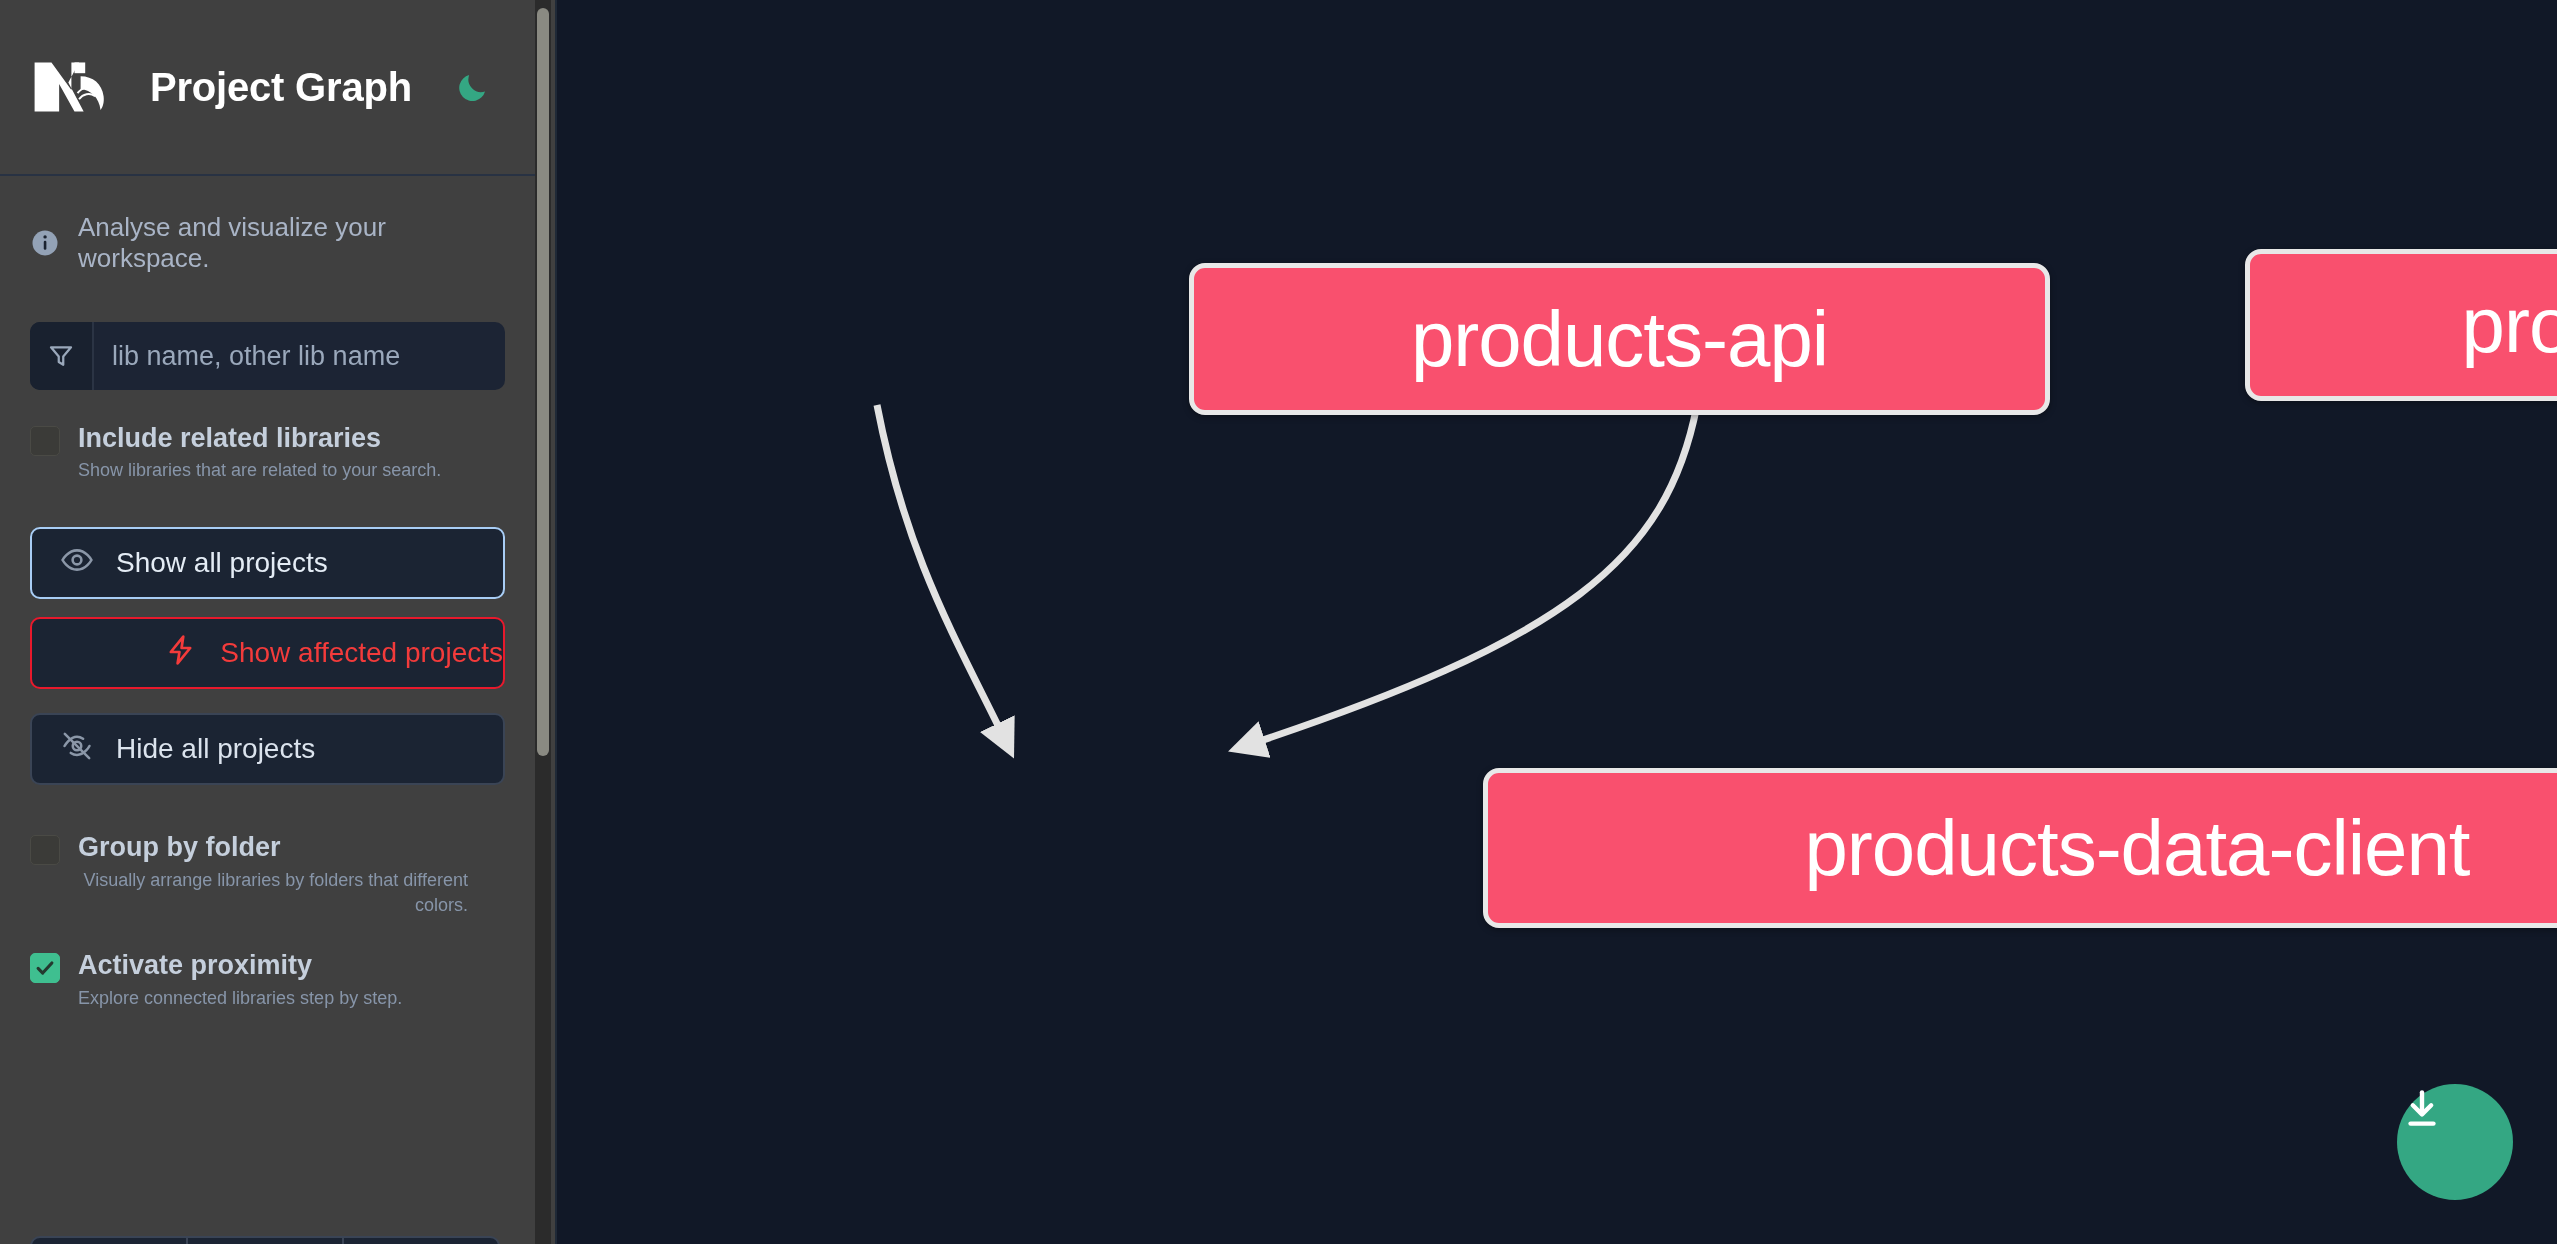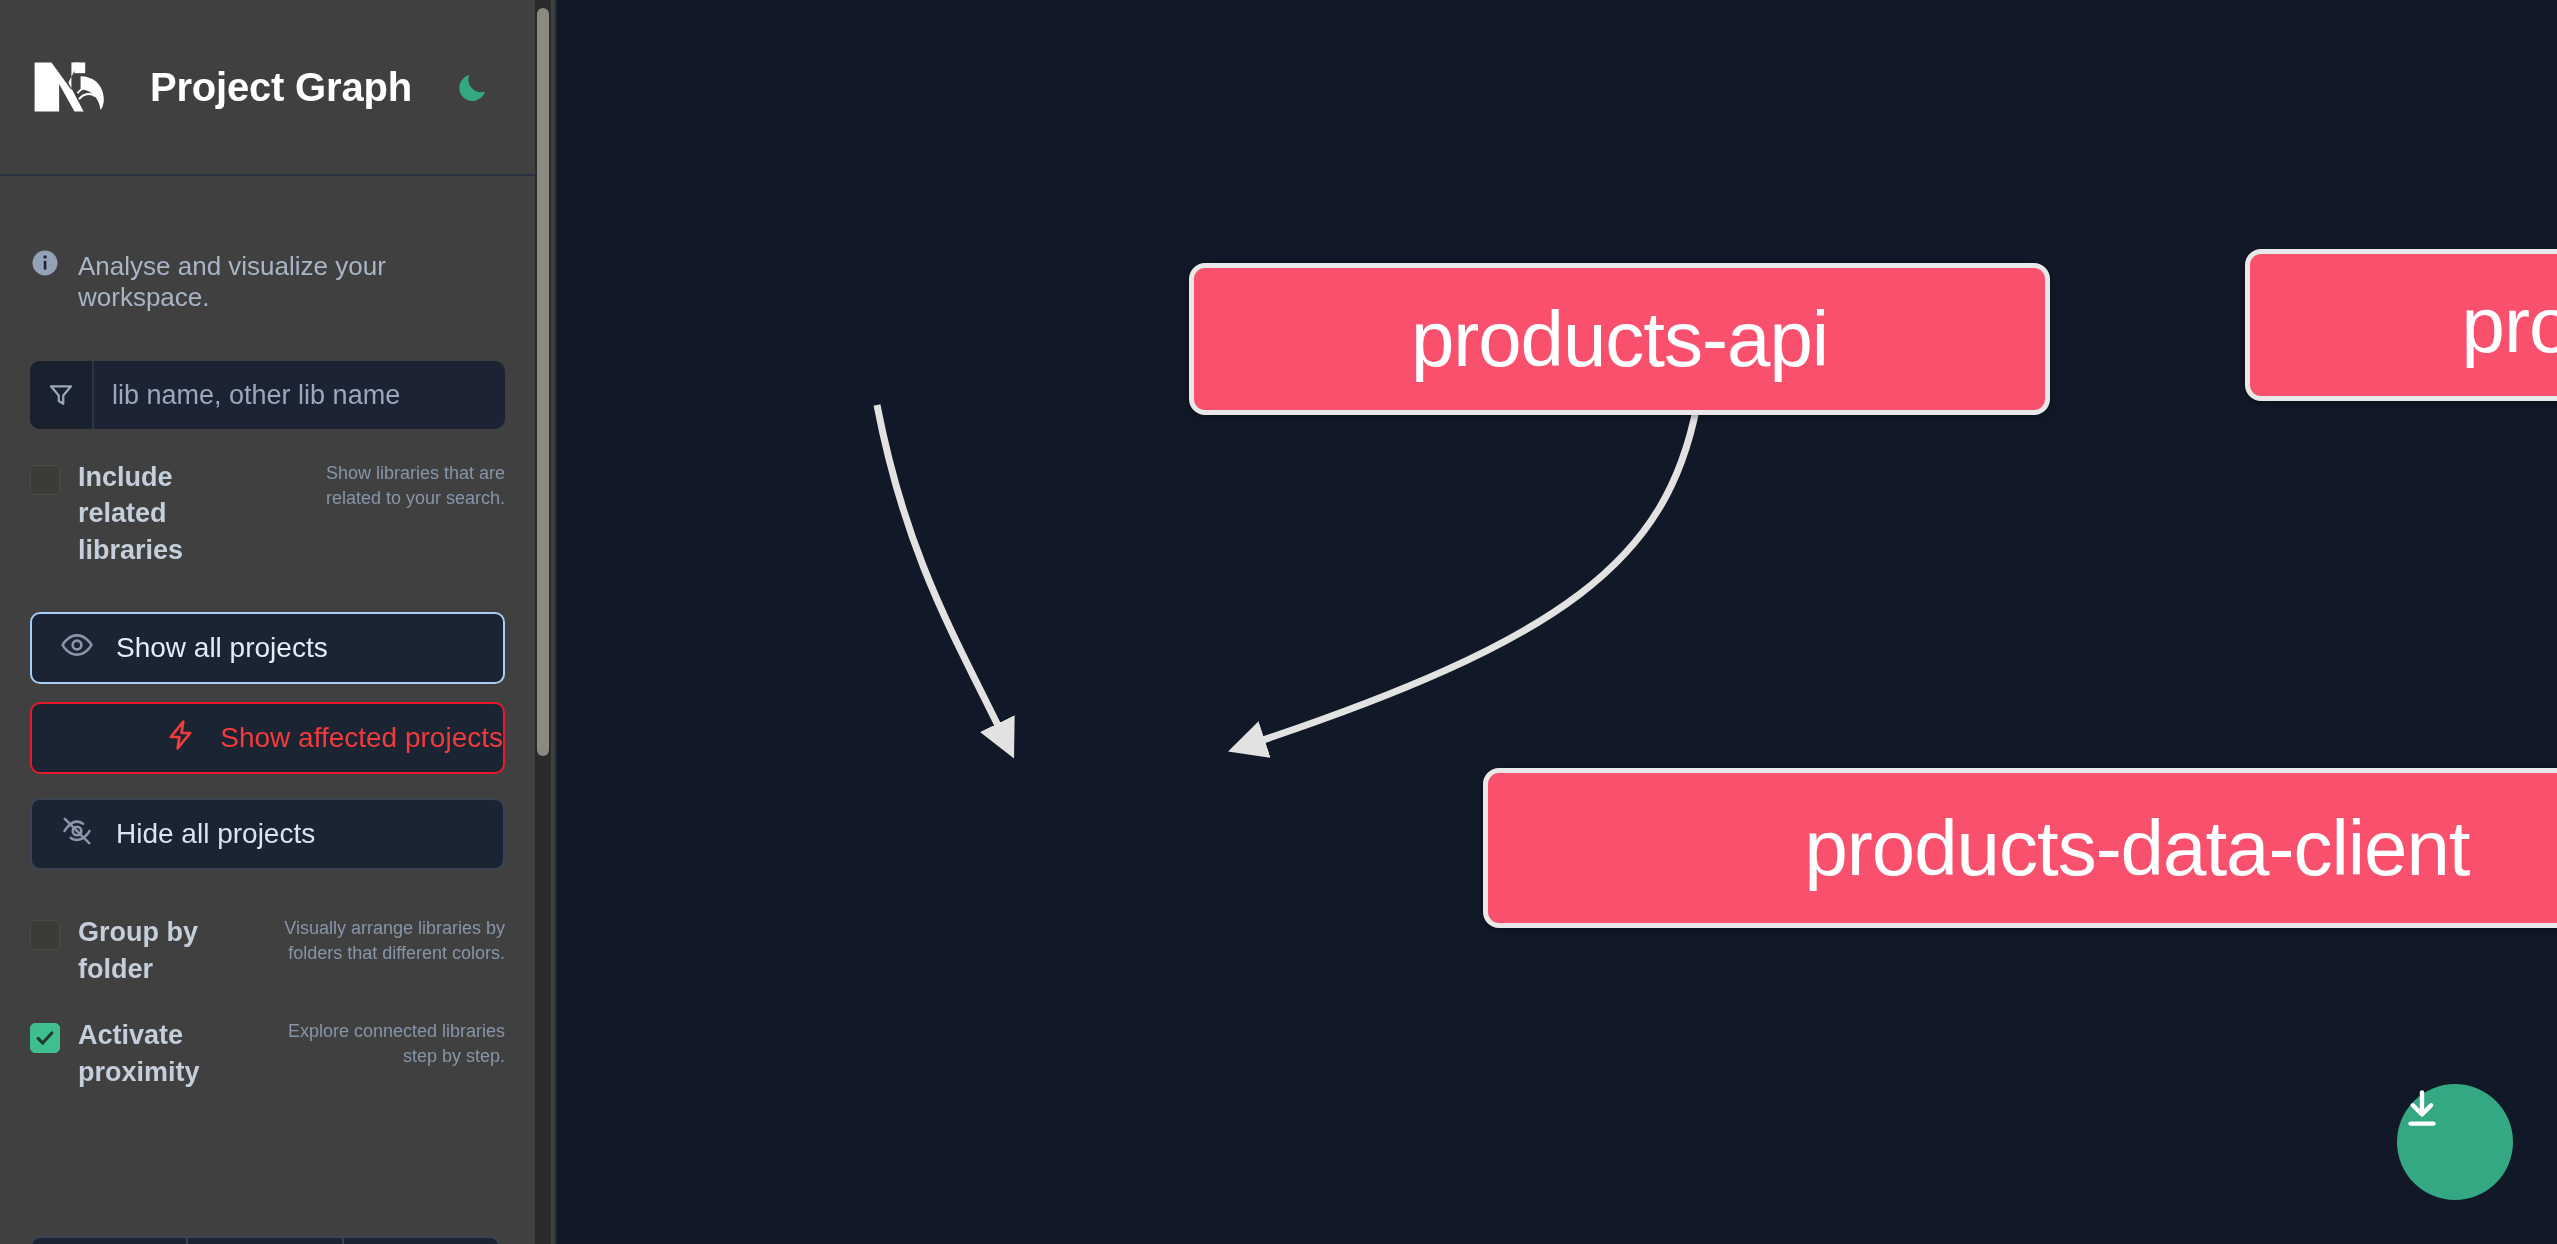--- a/index.html
+++ b/index.html
@@ -80,21 +80,20 @@
   .tagline {
     display: flex;
     align-items: center;
     gap: 18px;
     padding: 36px 30px 0 30px;
   }
   .info-icon { width: 30px; height: 30px; flex: 0 0 auto; }
   .tagline-text {
     font-size: 26px;
     color: #a9b4c6;
-    margin-top: 39px;
   }
 
   
   .search-wrap {
     margin: 48px 30px 0 30px;
     height: 68px;
     display: flex;
     align-items: stretch;
     background: #1c2434;
     border-radius: 10px;
@@ -138,21 +137,21 @@
     align-items: center;
     justify-content: center;
     cursor: pointer;
   }
   .cbox.checked {
     background: #3fbf90;
     border-color: #3fbf90;
   }
   .cbox .tick { display: none; }
   .cbox.checked .tick { display: block; }
-  .check-texts { display: flex; flex-direction: row; gap: 28px; }
+  .check-texts { display: flex; flex-direction: column; }
   .check-title {
     font-size: 27px;
     font-weight: 700;
     color: #c5cfdc;
     line-height: 1.35;
   }
   .check-desc {
     font-size: 18px;
     color: #8795a9;
     line-height: 1.38;

